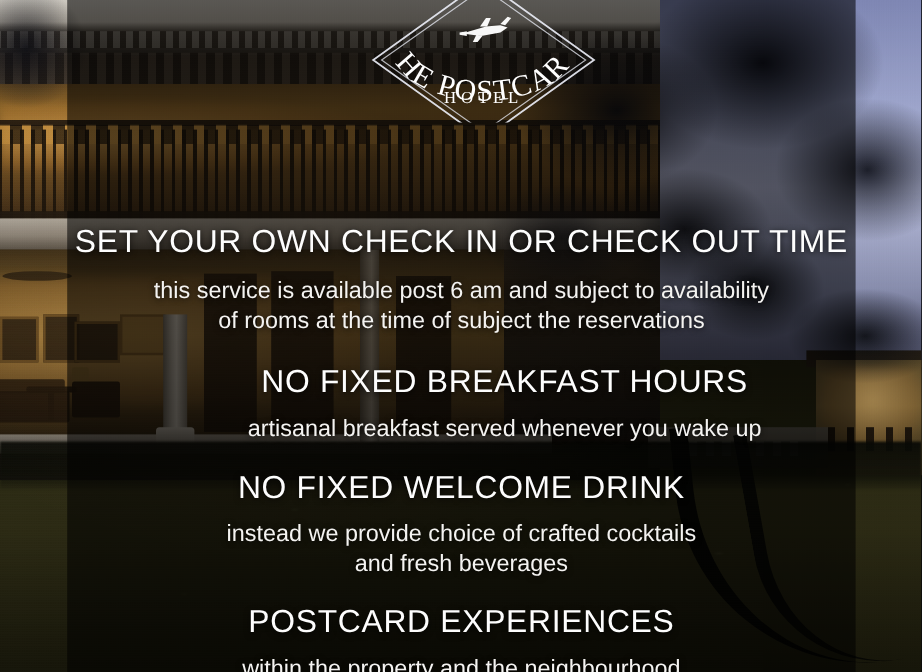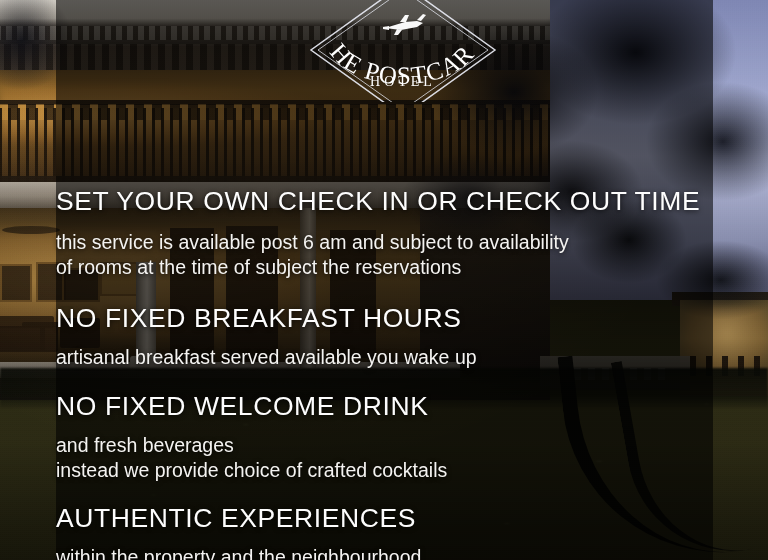--- a/index.html
+++ b/index.html
@@ -297,21 +297,21 @@
     position: absolute;
     left: 305px; top: -2px;
     width: 196px; height: 104px;
   }
   .logo svg { display: block; width: 196px; height: 104px; }
 
   
   .content {
     position: absolute;
     left: 56px; top: 0; width: 657px; height: 560px;
-    text-align: left;
+    text-align: center;
     color: #ffffff;
   }
   .block { position: absolute; left: 0; width: 657px; }
   .headline {
     font-size: 26.5px;
     font-weight: 300;
     letter-spacing: .6px;
     line-height: 1.05;
     color: #fdfdfd;
     text-shadow: 0 1px 5px rgba(0,0,0,.75);
@@ -319,21 +319,21 @@
   }
   .sub {
     font-size: 19.5px;
     font-weight: 300;
     line-height: 1.28;
     color: #f4f3f1;
     text-shadow: 0 1px 5px rgba(0,0,0,.75);
   }
   .b1 { top: 188px; }
   .b1 .sub { margin-top: 14px; }
-  .b2 { top: 305px; }
+  .b2 { top: 305px; padding-left: 36px; }
   .b2 .sub { margin-top: 12px; }
   .b3 { top: 393px; }
   .b3 .sub { margin-top: 12px; }
   .b4 { top: 505px; }
   .b4 .sub { margin-top: 12px; }
 </style>
 </head>
 <body>
 
 <div id="page">
@@ -436,33 +436,33 @@
       <div class="headline">SET YOUR OWN CHECK IN OR CHECK OUT TIME</div>
       <div class="sub">
         <div>this service is available post 6 am and subject to availability</div>
         <div>of rooms at the time of subject the reservations</div>
       </div>
     </div>
 
     <div class="block b2">
       <div class="headline">NO FIXED BREAKFAST HOURS</div>
       <div class="sub">
-        <div>artisanal breakfast served available you wake up</div>
+        <div>artisanal breakfast served whenever you wake up</div>
       </div>
     </div>
 
     <div class="block b3">
       <div class="headline">NO FIXED WELCOME DRINK</div>
       <div class="sub">
+        <div>instead we provide choice of crafted cocktails</div>
         <div>and fresh beverages</div>
-        <div>instead we provide choice of crafted cocktails</div>
       </div>
     </div>
 
     <div class="block b4">
-      <div class="headline">AUTHENTIC EXPERIENCES</div>
+      <div class="headline">POSTCARD EXPERIENCES</div>
       <div class="sub">
         <div>within the property and the neighbourhood</div>
       </div>
     </div>
 
   </div>
 </div>
 
 </body></html>

